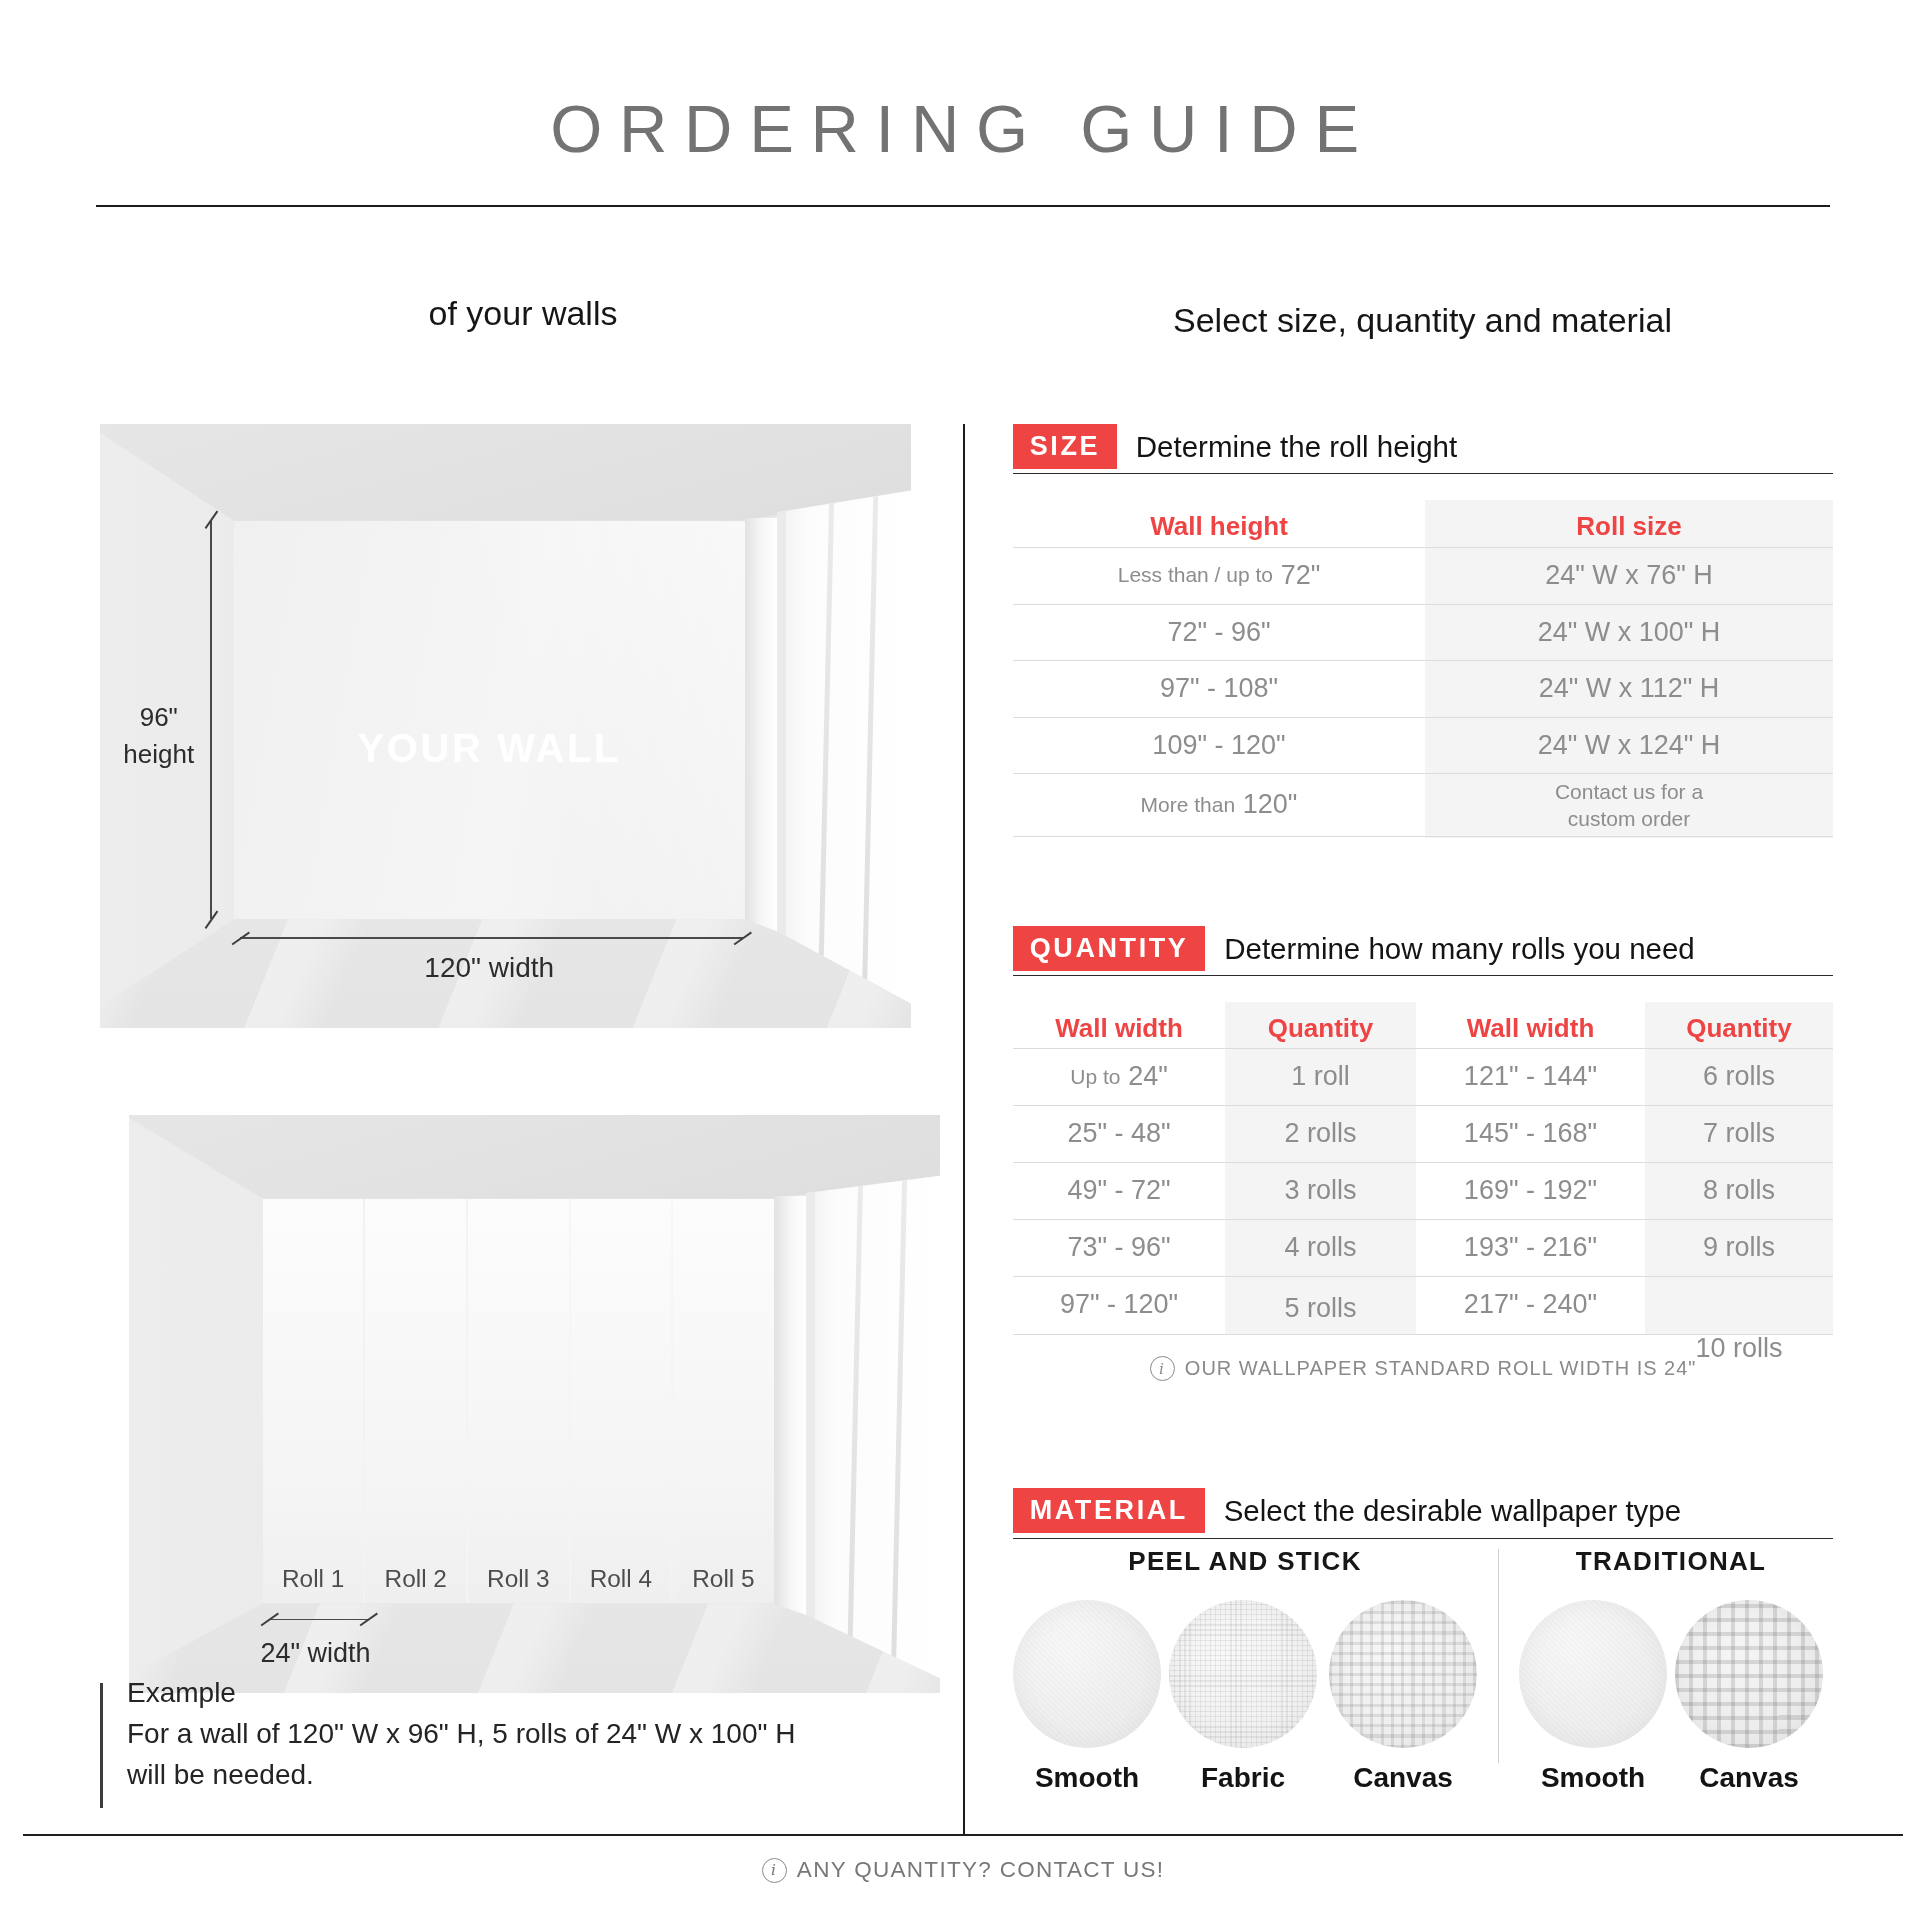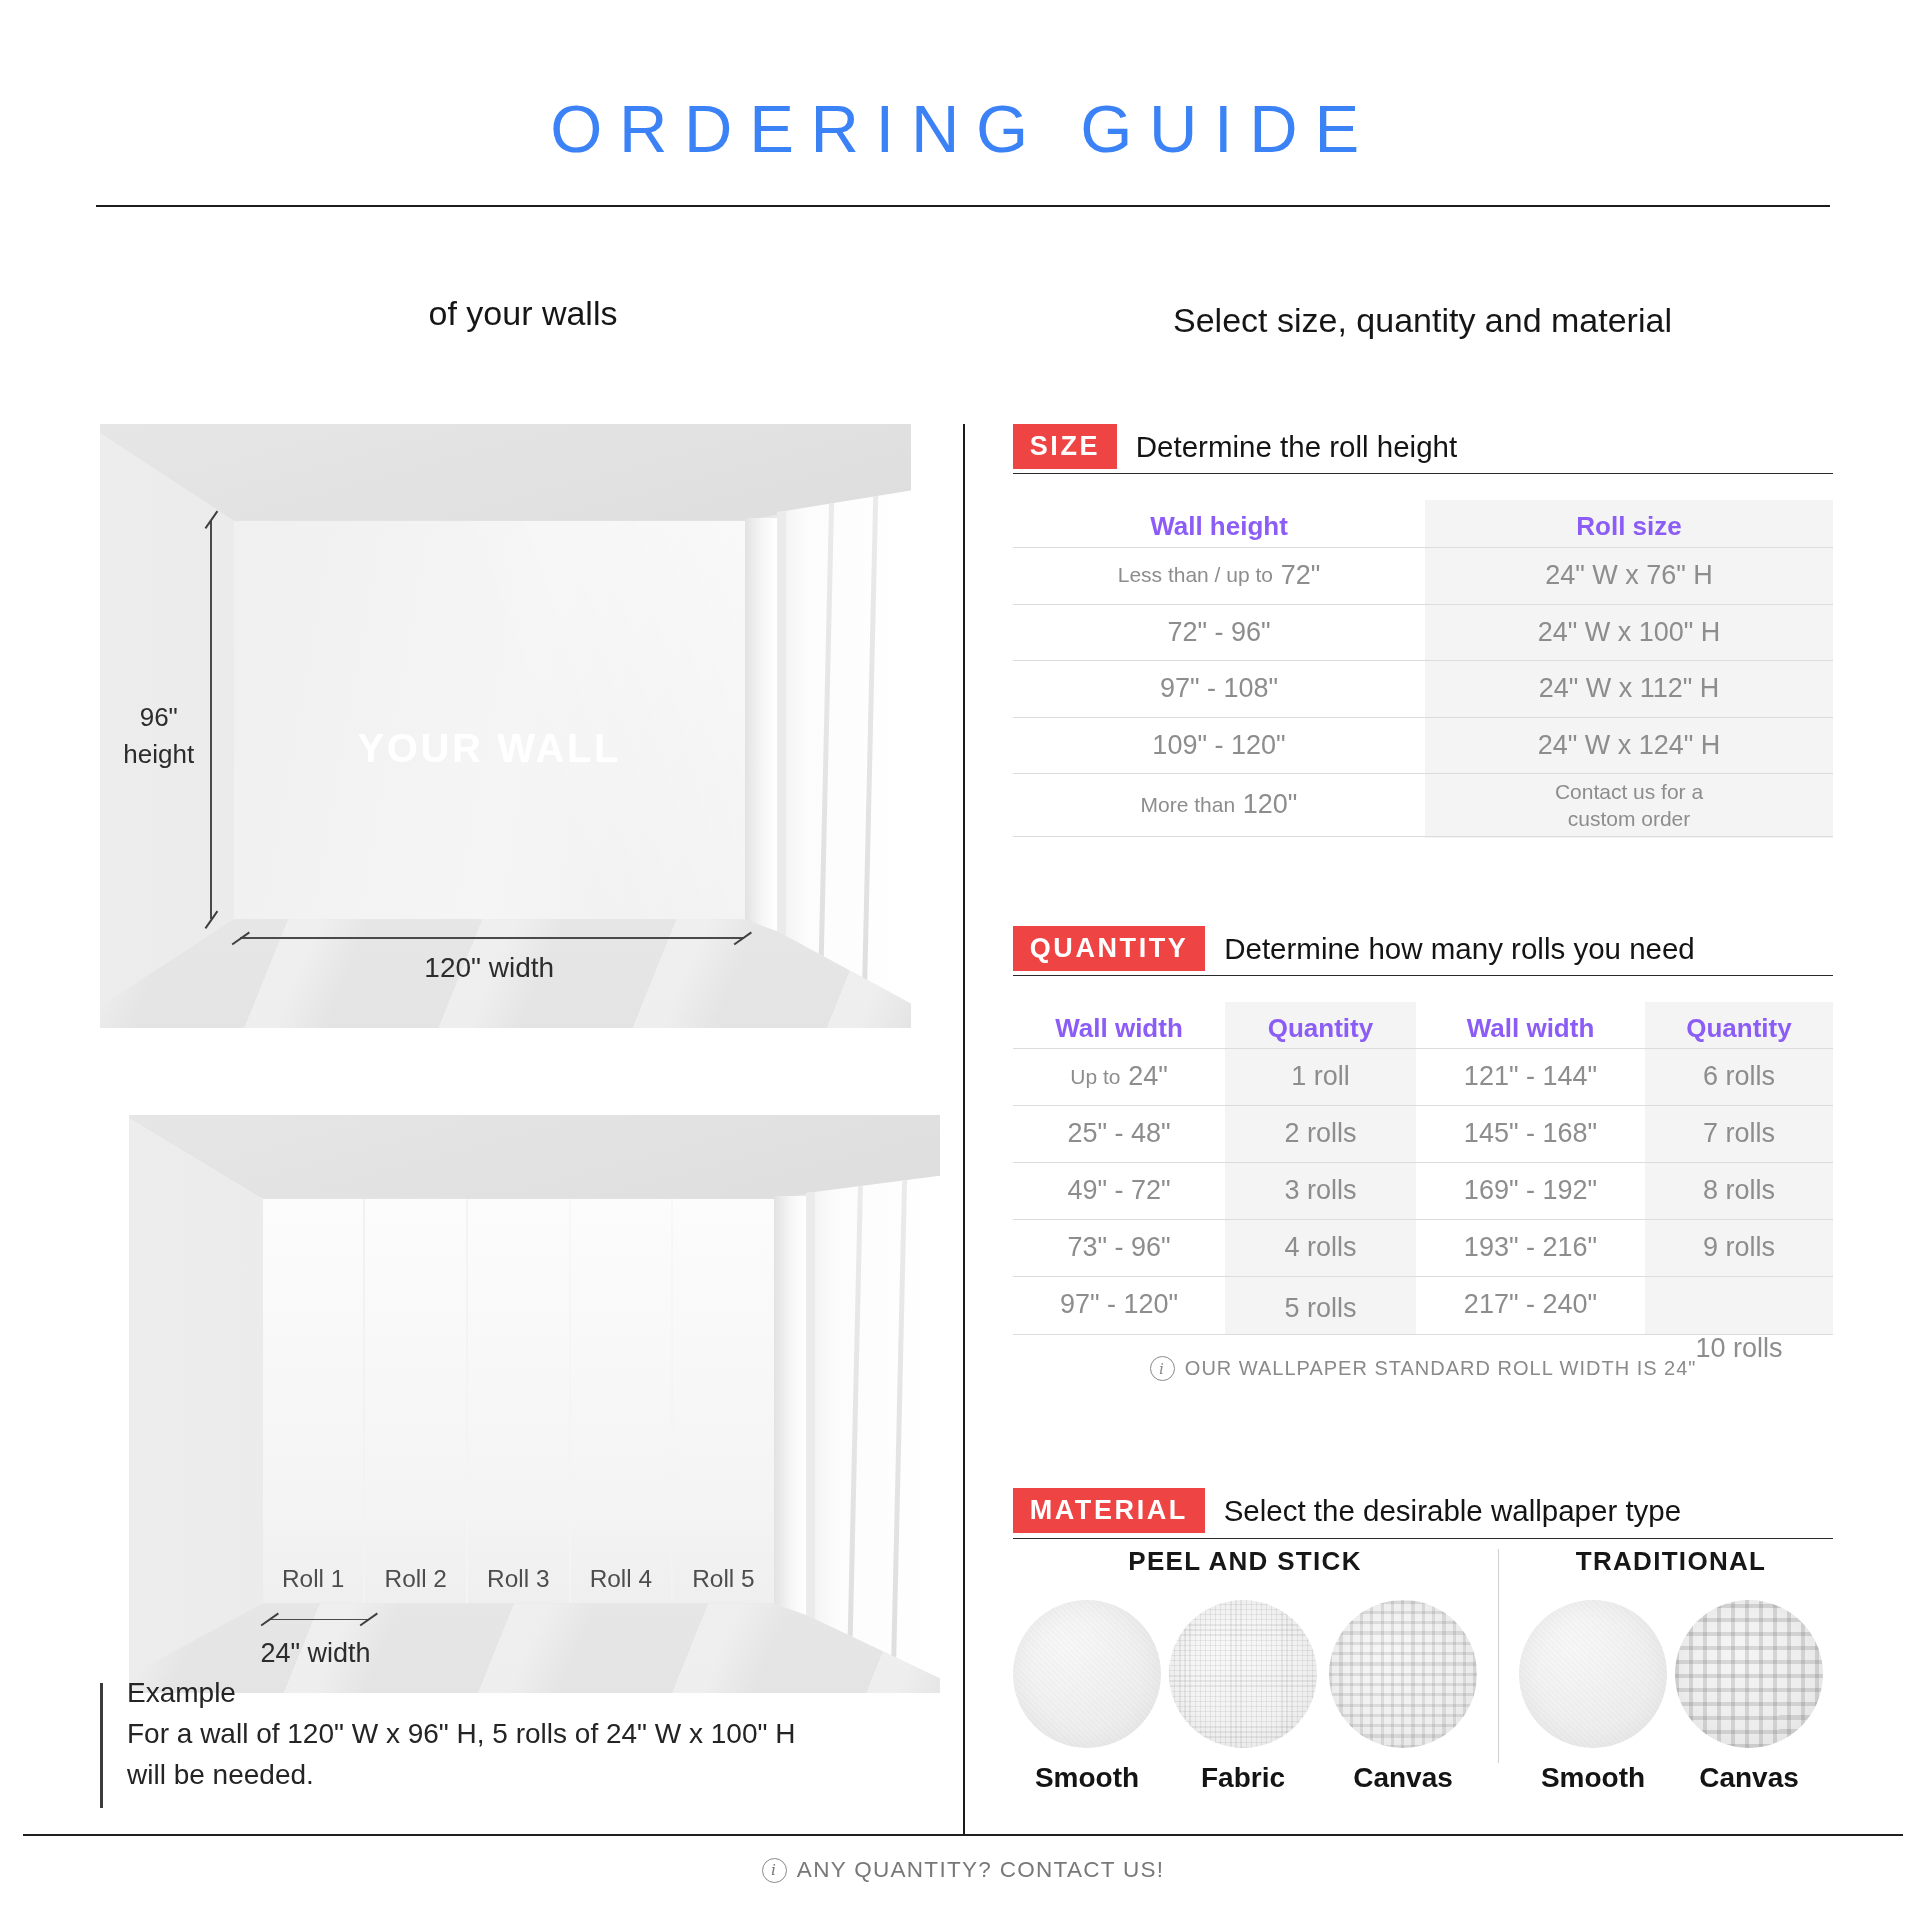--- a/index.html
+++ b/index.html
@@ -4,21 +4,21 @@
 <style>
   html,body{margin:0;padding:0;}
   body{
     width:1926px;height:1926px;position:relative;background:#ffffff;
     font-family:"Liberation Sans", sans-serif;color:#1a1a1a;overflow:hidden;
   }
 
   
   .page-title{
     position:absolute;left:0;top:90px;width:100%;text-align:center;
-    font-size:67px;font-weight:300;letter-spacing:16.7px;color:#3b82f6;
+    font-size:67px;font-weight:300;letter-spacing:16.7px;color:#737373;
   }
   .rule-top{position:absolute;left:96px;top:205px;width:1734px;height:1.9px;background:#1c1c1c;}
 
   .col-heading{position:absolute;font-size:34px;line-height:50px;text-align:center;color:#161616;}
   .left-heading{left:96px;top:288px;width:854px;}
   .right-heading{left:1003px;top:295px;width:839px;}
 
   .col-divider{position:absolute;left:963px;top:424px;width:1.9px;height:1412px;background:#1b1b1b;}
 
   
@@ -87,21 +87,21 @@
 
   
   .section-header{position:absolute;left:1013px;width:820px;display:flex;align-items:center;gap:19px;}
   .tag{background:#ef4444;color:#ffffff;font-size:27px;font-weight:700;letter-spacing:2.6px;padding:7px 16.7px;}
   .section-sub{font-size:29.5px;color:#141414;white-space:nowrap;}
   .section-underline{position:absolute;left:1013px;width:820px;height:1.3px;background:#2a2a2a;}
 
   .band{position:absolute;background:#f4f4f4;}
   .hline{position:absolute;left:1013px;width:820px;height:1.3px;background:#dcdcdc;}
 
-  .th{position:absolute;font-size:26px;font-weight:700;color:#8b5cf6;text-align:center;}
+  .th{position:absolute;font-size:26px;font-weight:700;color:#ef4444;text-align:center;}
   .cell{position:absolute;display:flex;align-items:center;justify-content:center;gap:7.7px;color:#8d8d8d;text-align:center;}
   .cell .v{font-size:27px;}
   .cell .pfx{font-size:21px;}
   .cell.small .v{font-size:21px;line-height:27px;max-width:212px;display:inline-block;}
 
   
   .sz-c1{left:1013px;width:412px;}
   .sz-c2{left:1425px;width:408px;}
 
   

